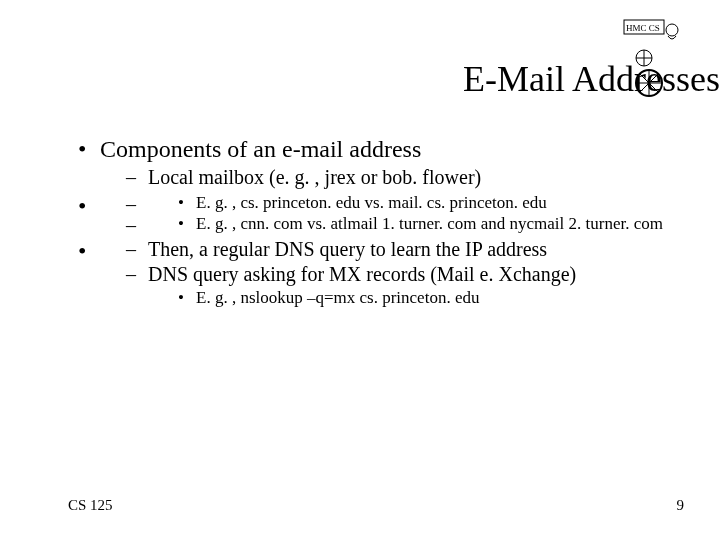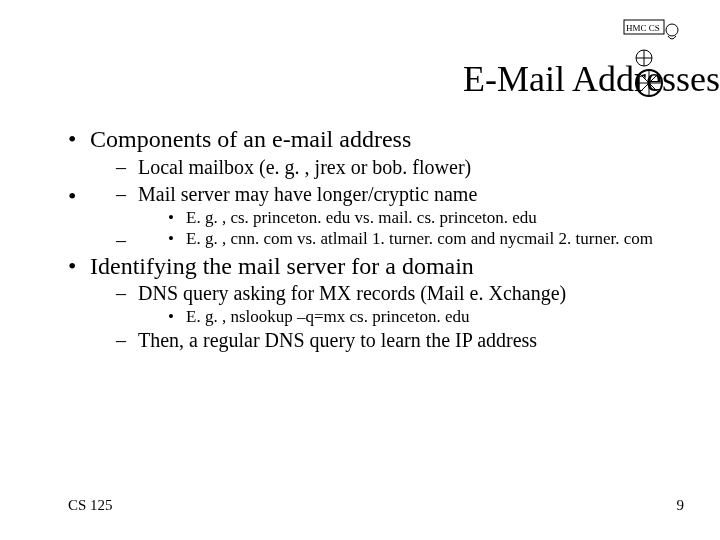--- a/index.html
+++ b/index.html
@@ -38,21 +38,21 @@
   .content {
     position: absolute;
     top: 126px;
     left: 68px;
     right: 40px;
     font-size: 24px;
     line-height: 1.15;
   }
   ul.l1 {
     list-style: none;
-    margin: 0;
+    margin: 10px;
     padding: 0;
   }
   ul.l1 > li {
     position: relative;
     padding-left: 22px;
     margin-bottom: 4px;
   }
   ul.l1 > li::before {
     content: "•";
     position: absolute;
@@ -134,42 +134,40 @@
     <ul class="l1">
       <li>
         <span>Components of an e-mail address</span>
         <ul class="l2">
           <li><span>Local mailbox (e. g. , jrex or bob. flower)</span></li>
         </ul>
       </li>
       <li>
         <ul class="l2">
           <li>
-            <span>Mail server may have longer/cryptic name</span>
             <ul class="l3">
               <li><span>E. g. , cs. princeton. edu vs. mail. cs. princeton. edu</span></li>
             </ul>
           </li>
           <li>
             <ul class="l3">
               <li><span>E. g. , cnn. com vs. atlmail 1. turner. com and nycmail 2. turner. com</span></li>
             </ul>
           </li>
         </ul>
       </li>
       <li>
-        <span>Identifying the mail server for a domain</span>
         <ul class="l2">
+          <li><span>Then, a regular DNS query to learn the IP address</span></li>
           <li>
             <span>DNS query asking for MX records (Mail e. Xchange)</span>
             <ul class="l3">
               <li><span>E. g. , nslookup –q=mx cs. princeton. edu</span></li>
             </ul>
           </li>
-          <li><span>Then, a regular DNS query to learn the IP address</span></li>
         </ul>
       </li>
     </ul>
   </div>
 
   <div class="footer-left">CS 125</div>
   <div class="footer-right">9</div>
 </div>
 
 </body></html>

